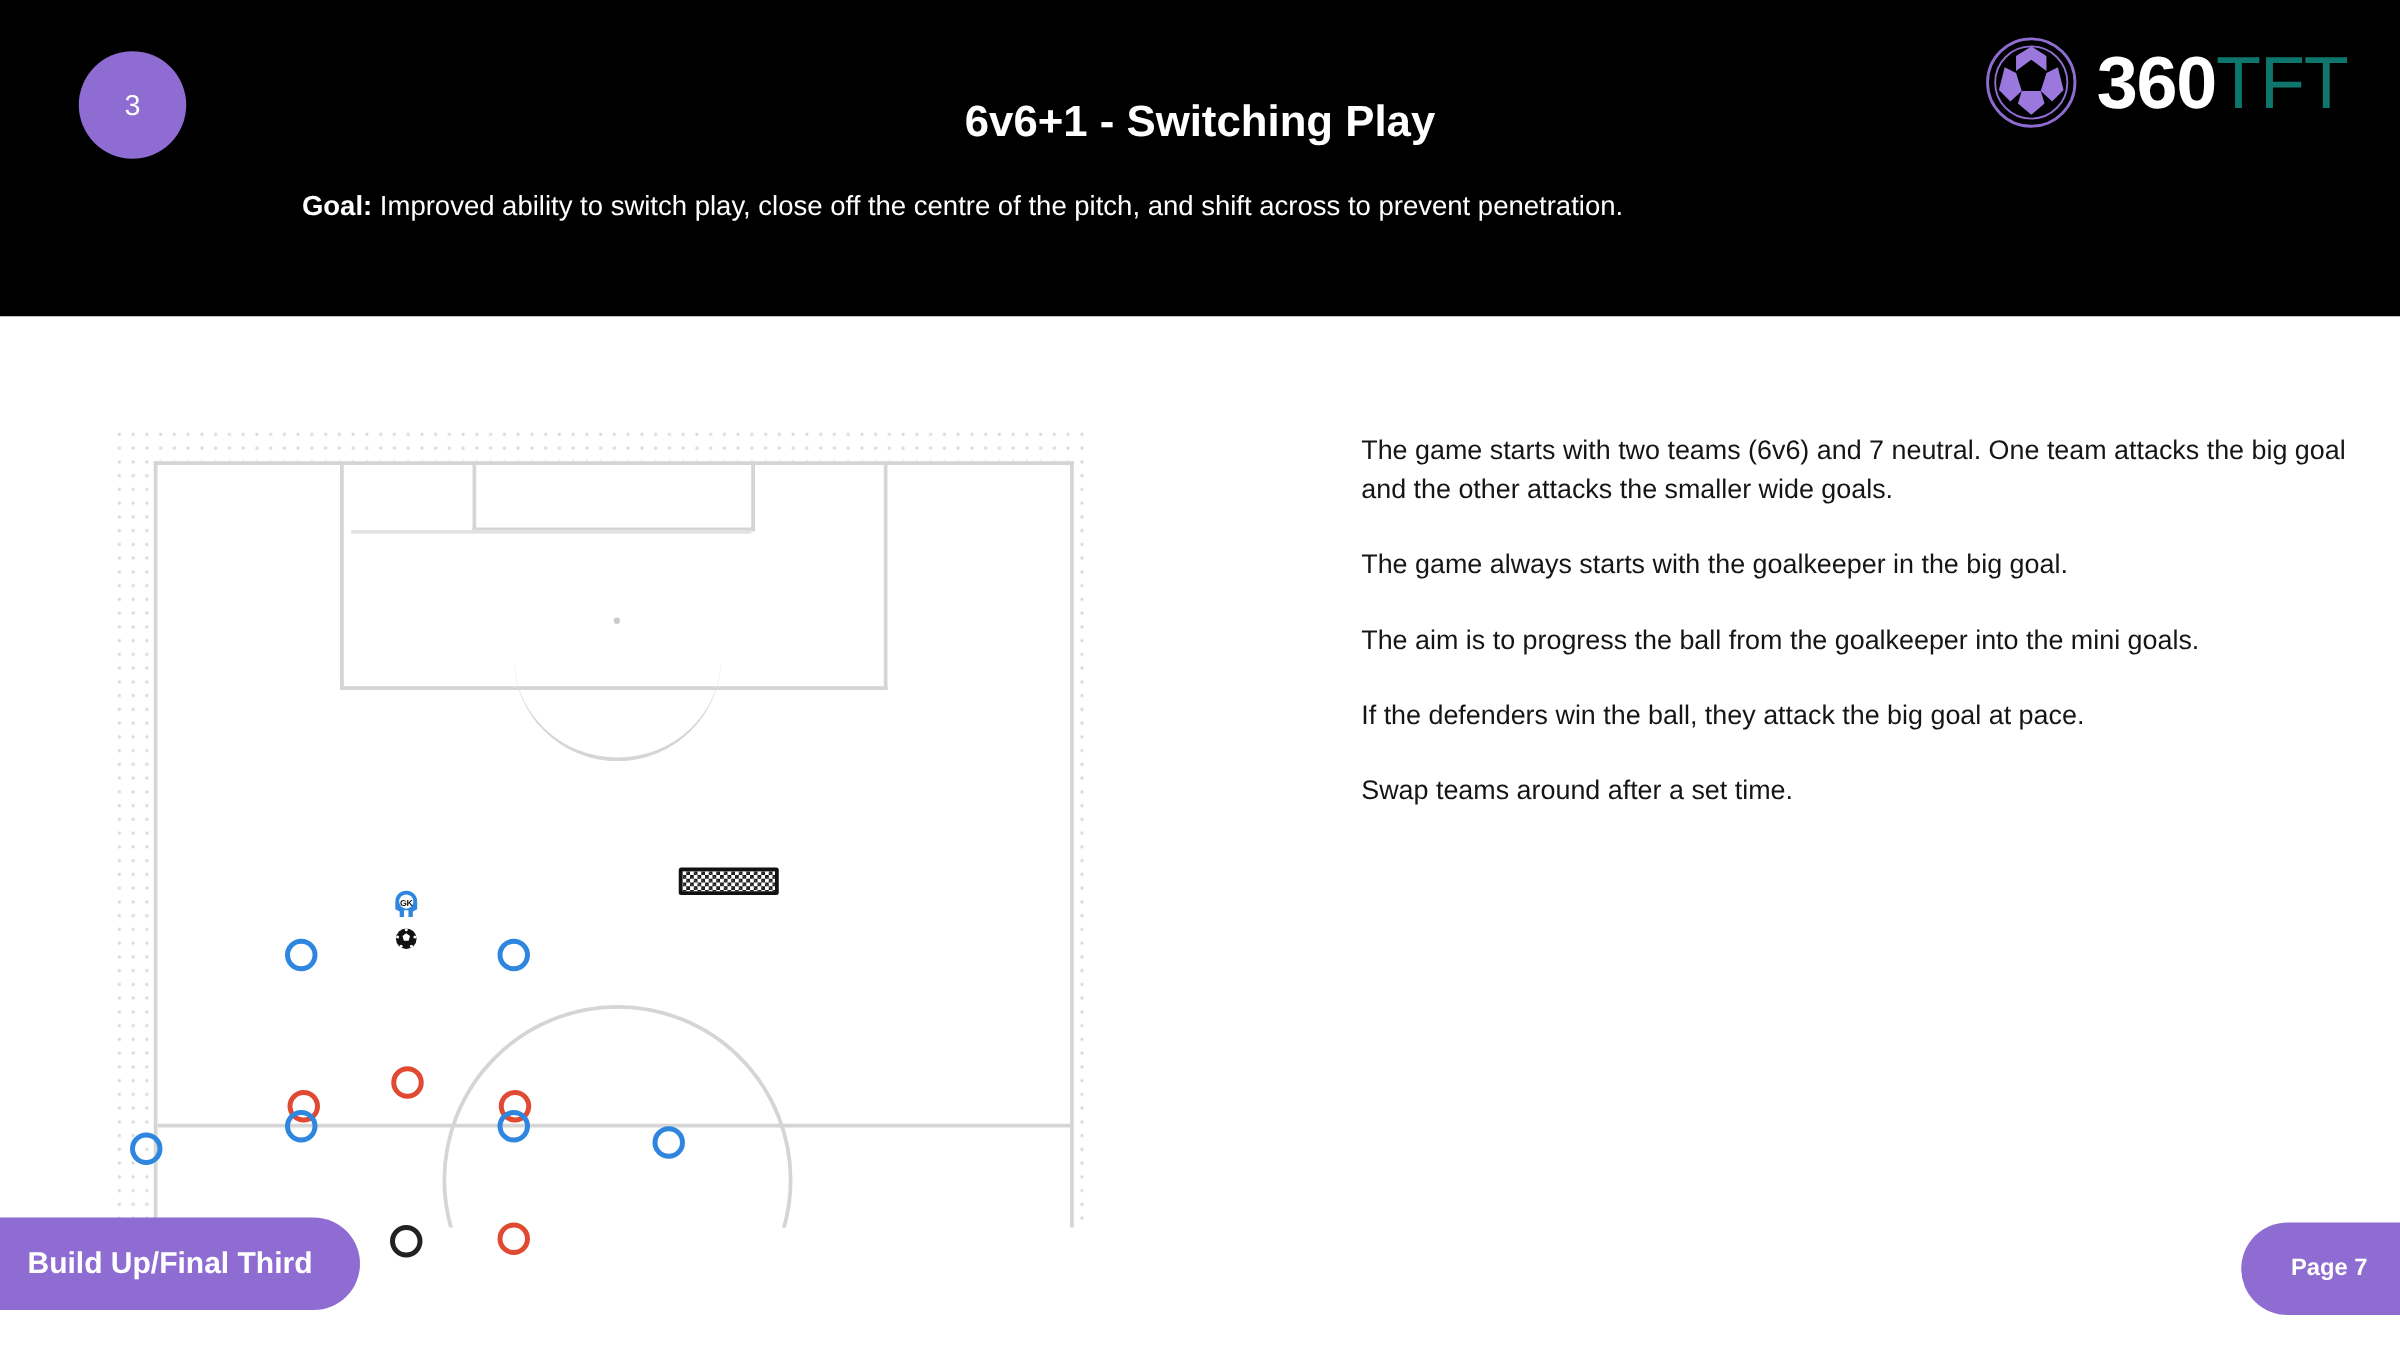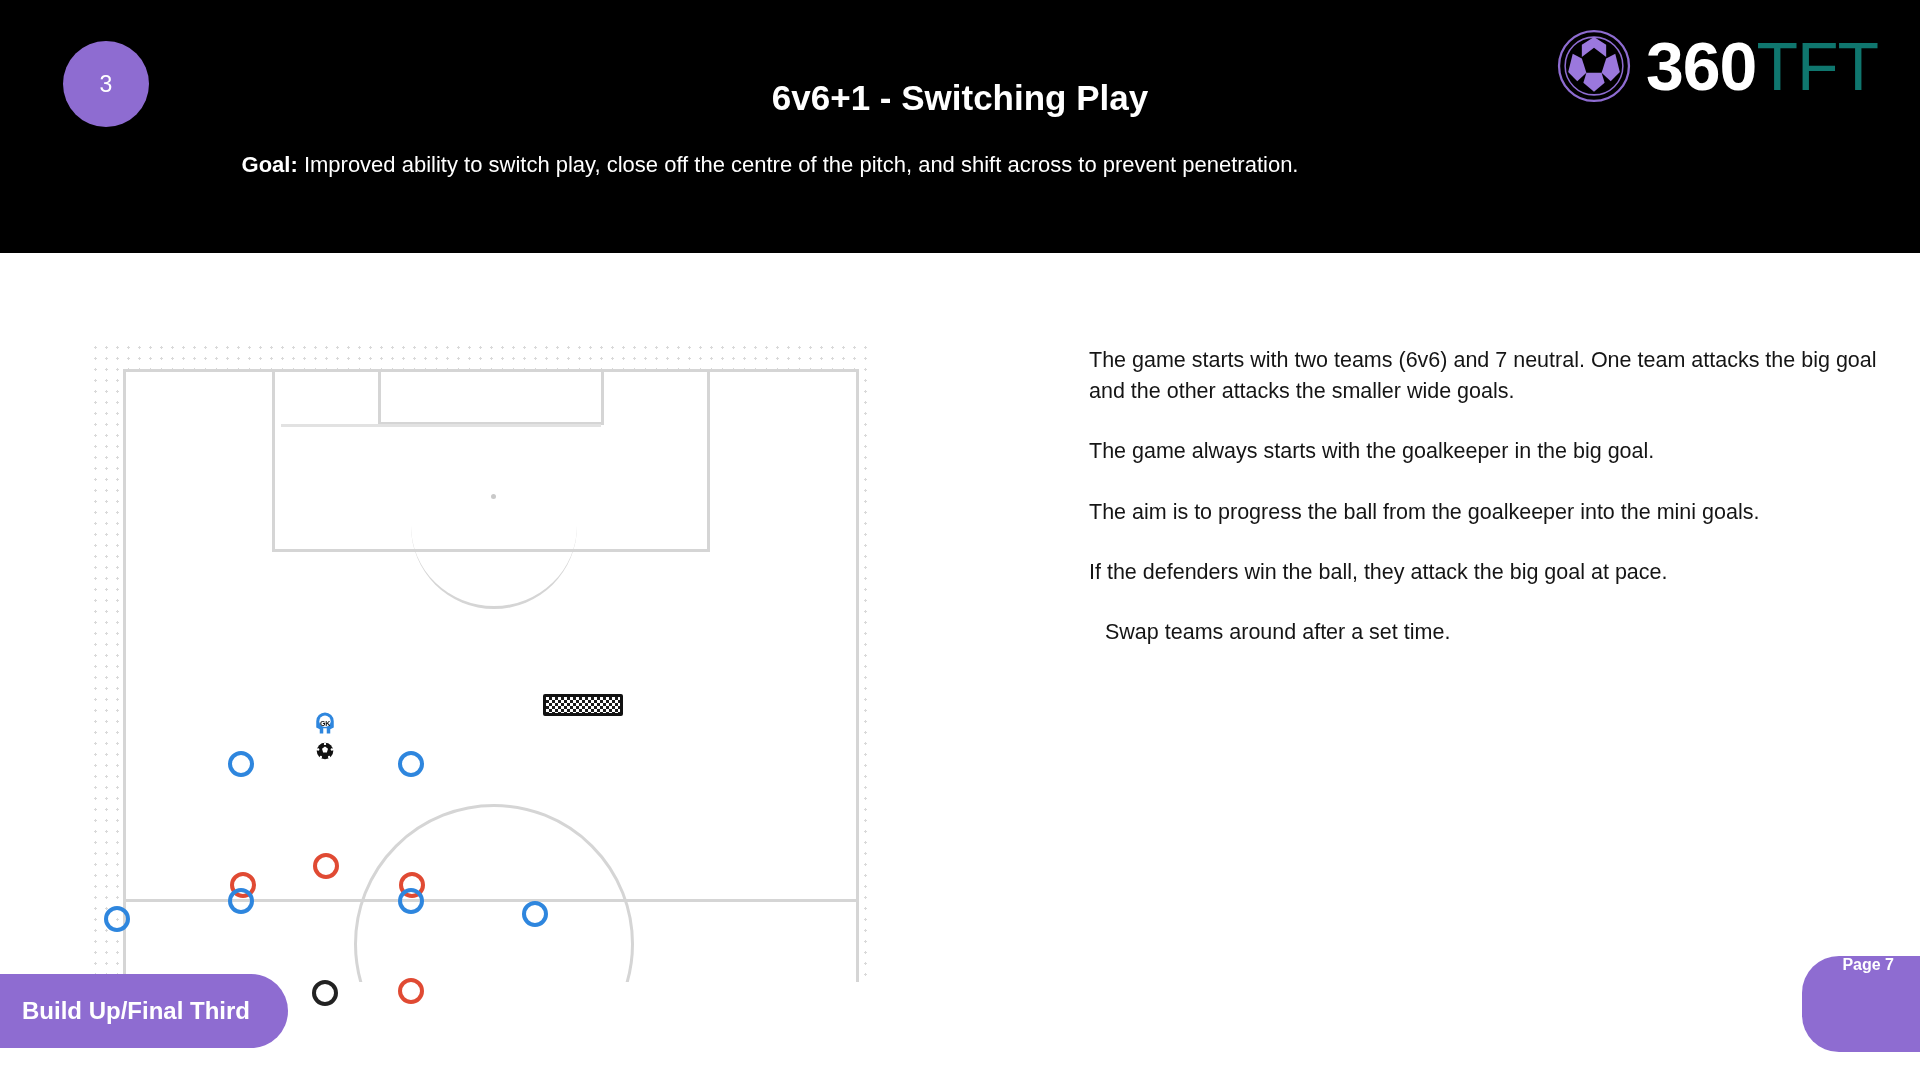--- a/index.html
+++ b/index.html
@@ -36,21 +36,21 @@
     color:#ffffff; font-size:22px; font-weight:400;
   }
   .header-goal b { font-weight:bold; }
 
   
   .logo {
     position:absolute; right:42px; top:28px;
     display:flex; align-items:center; gap:14px;
   }
   .logo-ball { width:76px; height:76px; display:block; }
-  .logo-text { font-size:68px; letter-spacing:-1px; line-height:1; display:flex; }
+  .logo-text { font-size:59px; letter-spacing:-1px; line-height:1; display:flex; }
   .logo-360 { color:#ffffff; font-weight:bold; }
   .logo-tft { color:#0f766e; font-weight:300; }
 
   
   .pitch-wrap {
     position:absolute; left:90px; top:342px;
     width:784px; height:640px;
   }
   .pitch-outer {
     position:absolute; inset:0;
@@ -159,40 +159,40 @@
 
   
   .notes {
     position:absolute; left:1089px; top:345px;
     width:790px;
   }
   .note {
     color:#151515; font-size:21.5px; line-height:1.45;
     margin-bottom:29px;
   }
-  .note:last-child { margin-bottom:0;margin-left:16px; }
+  .note:last-child { margin-bottom:0; }
 
   
   .theme-badge {
     position:absolute; left:0; bottom:32px;
     height:74px;
     background:#8e6cd1;
     border-radius:0 37px 37px 0;
     display:flex; align-items:center;
     padding:0 38px 0 22px;
     color:#ffffff; font-size:24px; font-weight:bold;
   }
   .page-badge {
     position:absolute; right:0; bottom:28px;
-    height:96px;
+    height:74px;
     background:#8e6cd1;
     border-radius:37px 0 0 37px;
-    display:flex; align-items:flex-start;
+    display:flex; align-items:center;
     padding:0 26px 0 40px;
-    color:#ffffff; font-size:16px; font-weight:bold;
+    color:#ffffff; font-size:19px; font-weight:bold;
   }
 </style>
 </head>
 <body>
 
 <div class="header">
 
   <div class="session-badge">
     <span>3</span>
   </div>

